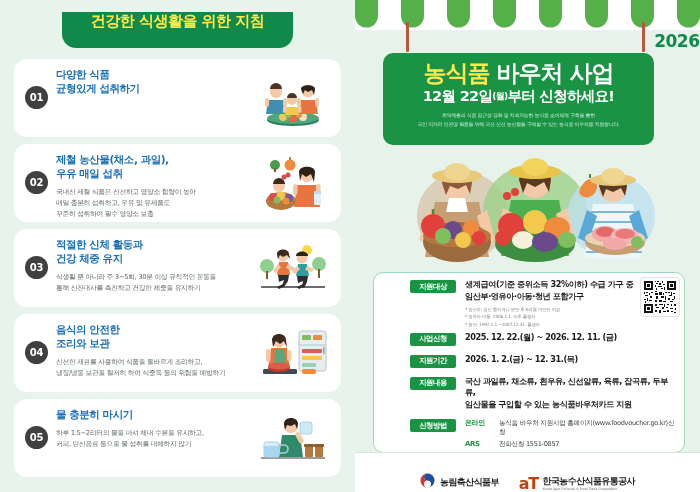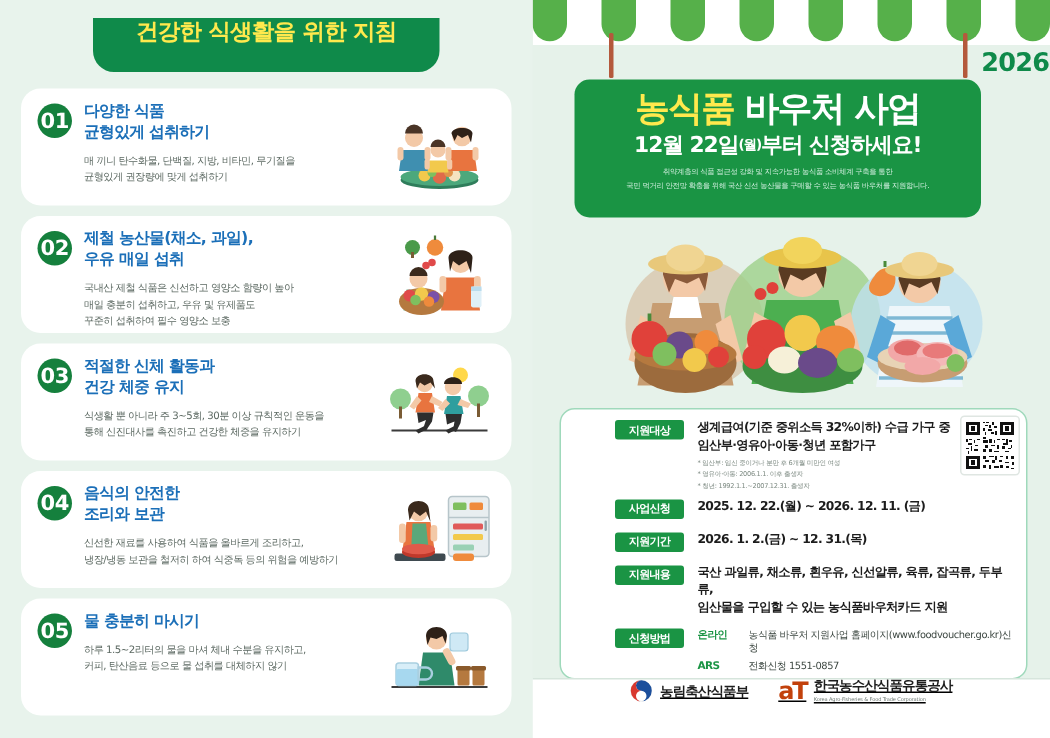--- a/index.html
+++ b/index.html
@@ -48,27 +48,27 @@
     margin-bottom: 7px;
     padding: 9px 10px 8px 11px;
     display: flex;
     overflow: hidden;
   }
 
   .tip-num {
     flex: 0 0 auto;
     width: 23px; height: 23px;
     border-radius: 50%;
-    background: #15803d;
+    background: #404040;
     color: #ffffff;
-    font-size: 14px;
+    font-size: 10px;
     font-weight: bold;
     display: flex; align-items: center; justify-content: center;
     margin-right: 8px;
-    margin-top: 1px;
+    margin-top: 18px;
     letter-spacing: -0.3px;
   }
 
   .tip-body { flex: 1 1 auto; min-width: 0; padding-right: 2px; }
 
   .tip-title {
     color: #1b6fb8;
     font-size: 10.5px;
     font-weight: bold;
     line-height: 1.32;
@@ -203,23 +203,22 @@
     flex: 1 1 auto;
     color: #3a453f; font-size: 6.6px;
     letter-spacing: -0.3px; line-height: 1.4;
   }
 
   #footer-bar {
     position: absolute; bottom: 0; left: 0;
     width: 345px; height: 40px;
     background: #ffffff;
     border-top: 1px solid #d6e5dc;
-    display: flex; align-items: flex-start; justify-content: center;
+    display: flex; align-items: flex-end; justify-content: center;
     gap: 20px;
-    text-decoration: underline;
   }
   .logo-unit { display: flex; align-items: center; gap: 5px; }
   .logo-mark { flex: 0 0 auto; }
   .logo-text-main {
     color: #1d1d1d; font-size: 9px; font-weight: bold; letter-spacing: -0.6px;
     line-height: 1.1;
   }
   .logo-text-sub { color: #6d7872; font-size: 3.4px; letter-spacing: -0.1px; line-height: 1.2; }
   #at-mark {
     font-size: 16px; font-weight: bold; color: #c2410c; letter-spacing: -1.5px;
@@ -235,22 +234,20 @@
 
     <div id="guide-header">
       <span id="guide-header-text">건강한 식생활을 위한 지침</span>
     </div>
 
     <div class="tip-card">
       <div class="tip-num">01</div>
       <div class="tip-body">
         <div class="tip-title">다양한 식품
 균형있게 섭취하기</div>
-        <div class="tip-desc">매 끼니 탄수화물, 단백질, 지방, 비타민, 무기질을
-균형있게 권장량에 맞게 섭취하기</div>
       </div>
       <div class="tip-art">
         <svg viewBox="0 0 72 58">
           <ellipse cx="36" cy="50" rx="26" ry="6" fill="#2f7d5b"></ellipse>
           <ellipse cx="36" cy="48" rx="26" ry="6" fill="#4ca87c"></ellipse>
           <circle cx="26" cy="47" r="4" fill="#f2c94c"></circle>
             <circle cx="36" cy="48" r="4.5" fill="#e06a4a"></circle>
           <circle cx="46" cy="47" r="4" fill="#f5e3c0"></circle>
             <circle cx="31" cy="45" r="3" fill="#7fbf5f"></circle>
           <circle cx="42" cy="45" r="3" fill="#e0944a"></circle>

